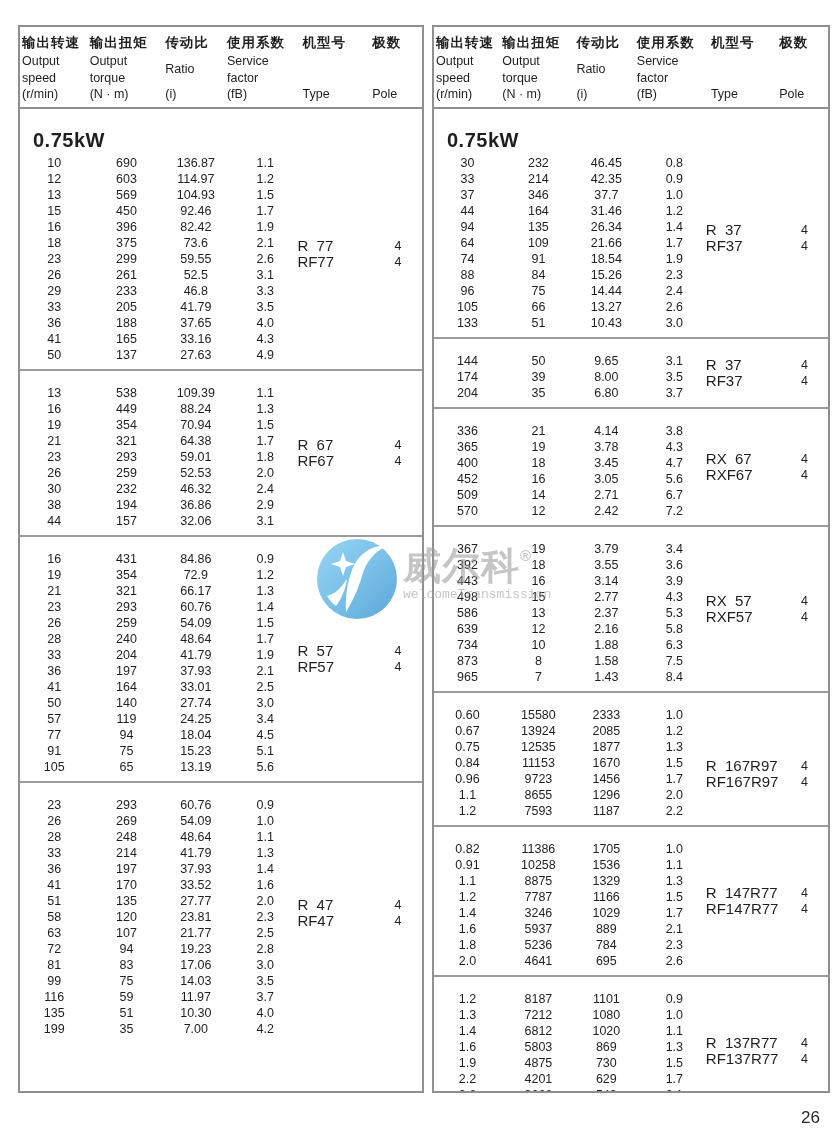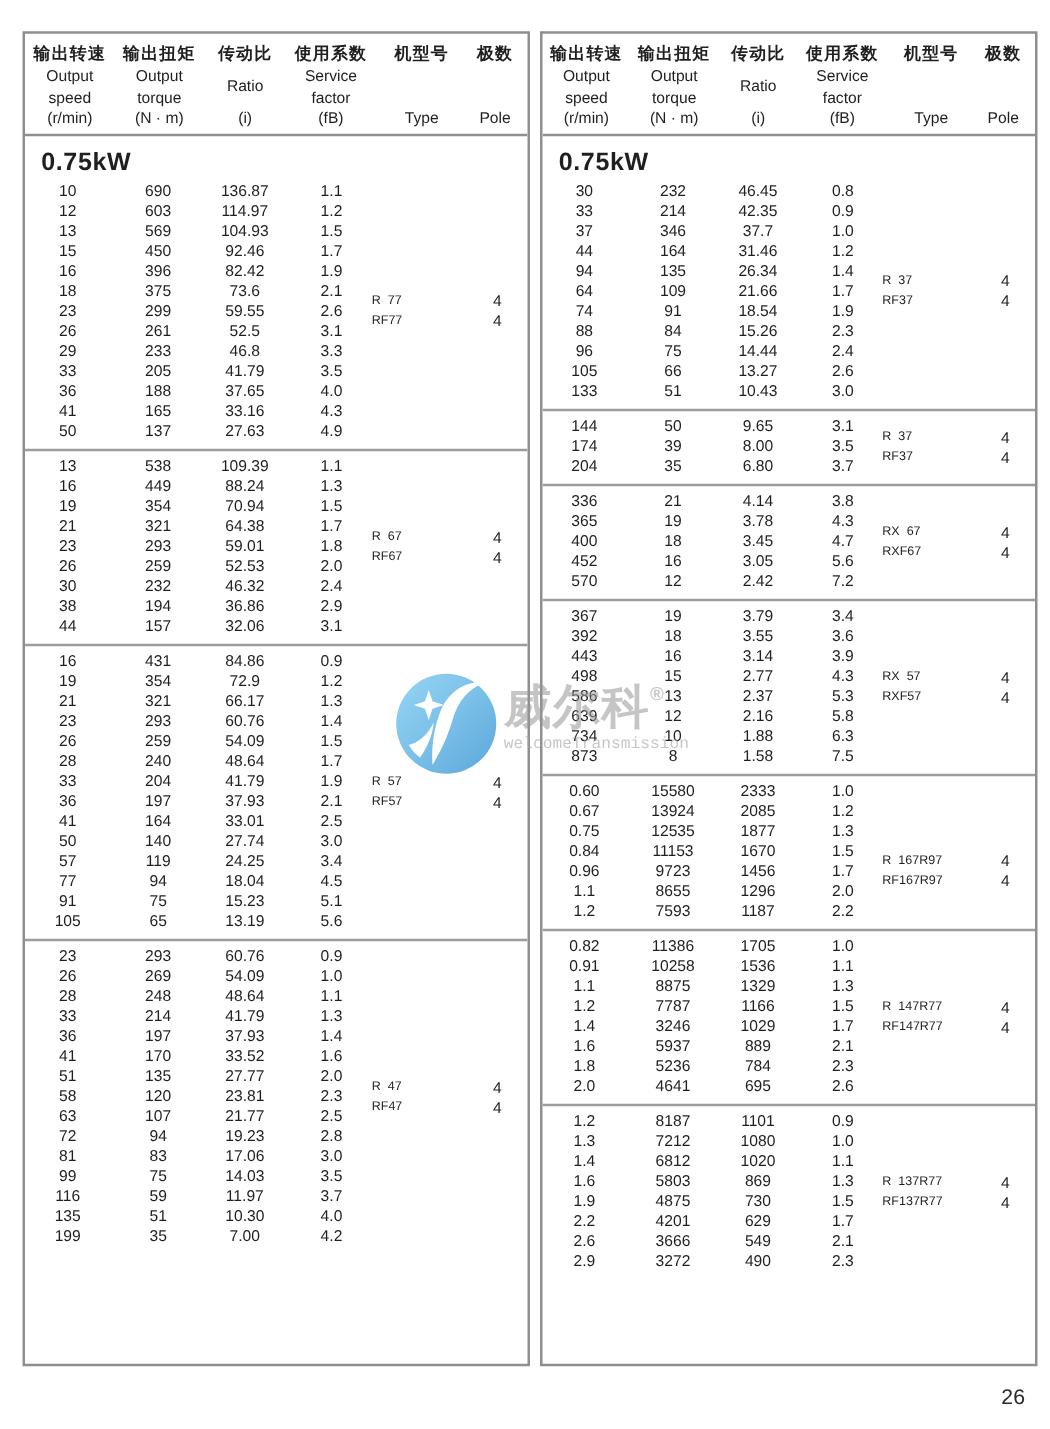--- a/index.html
+++ b/index.html
@@ -11,34 +11,34 @@
     position:absolute;top:25px;height:1068px;border:2px solid #8f8f8f;
     background:#fff;box-sizing:border-box;overflow:hidden;
   }
   #left-table{left:18px;width:406px;}
   #right-table{left:432px;width:398px;}
   .tbl-header{
     height:82px;border-bottom:2px solid #8f8f8f;display:grid;
     grid-template-columns:17% 19% 15.5% 19% 17.5% 12%;
     padding:7px 2px 6px;box-sizing:border-box;
   }
-  .hcell{display:flex;flex-direction:column;justify-content:space-between;align-items:center;text-align:center;}
+  .hcell{display:flex;flex-direction:column;justify-content:space-between;align-items:flex-start;text-align:center;}
   .hzh{font-weight:bold;font-size:13.5px;letter-spacing:1px;white-space:nowrap;}
   .hen{font-size:12.5px;line-height:1.05;white-space:nowrap;}
-  .block{position:relative;padding:4px 0 6px;}
+  .block{position:relative;padding:14px 0 6px;}
   .block.sep{border-top:2px solid #9c9c9c;}
   .section-title{font-weight:bold;font-size:20px;padding:6px 0 3px 13px;letter-spacing:0.5px;}
   .row{
     display:grid;grid-template-columns:17% 19% 15.5% 19% 17.5% 12%;
     height:16px;line-height:16px;font-size:12.5px;
   }
   .row span{text-align:center;}
   .type-cell{
     position:absolute;left:69%;top:50%;transform:translateY(-50%);
-    font-size:10px;line-height:16px;white-space:pre;text-align:left;
+    font-size:15px;line-height:16px;white-space:pre;text-align:left;
   }
   .pole-cell{
     position:absolute;left:88%;width:12%;top:50%;transform:translateY(-50%);
     font-size:12.5px;line-height:16px;text-align:center;
   }
   .block.has-title .type-cell,.block.has-title .pole-cell{top:calc(50% + 15px);}
   #watermark{
     position:absolute;left:316px;top:538px;display:flex;align-items:flex-start;
     gap:5px;z-index:5;pointer-events:none;
   }
@@ -582,20 +582,26 @@
         <span>3.45</span>
         <span>4.7</span>
       </div>
       <div class="row">
         <span>452</span>
         <span>16</span>
         <span>3.05</span>
         <span>5.6</span>
       </div>
       <div class="row">
+        <span>509</span>
+        <span>14</span>
+        <span>2.71</span>
+        <span>6.7</span>
+      </div>
+      <div class="row">
         <span>570</span>
         <span>12</span>
         <span>2.42</span>
         <span>7.2</span>
       </div>
       <div class="type-cell"><div>RX  67</div><div>RXF67</div></div>
       <div class="pole-cell">
         <div>4</div>
         <div>4</div>
       </div>
@@ -641,20 +647,26 @@
         <span>734</span>
         <span>10</span>
         <span>1.88</span>
         <span>6.3</span>
       </div>
       <div class="row">
         <span>873</span>
         <span>8</span>
         <span>1.58</span>
         <span>7.5</span>
+      </div>
+      <div class="row">
+        <span>965</span>
+        <span>7</span>
+        <span>1.43</span>
+        <span>8.4</span>
       </div>
       <div class="type-cell"><div>RX  57</div><div>RXF57</div></div>
       <div class="pole-cell">
         <div>4</div>
         <div>4</div>
       </div>
     </div>
     <div class="block sep has-title">
       <div class="row">
         <span>0.60</span>

